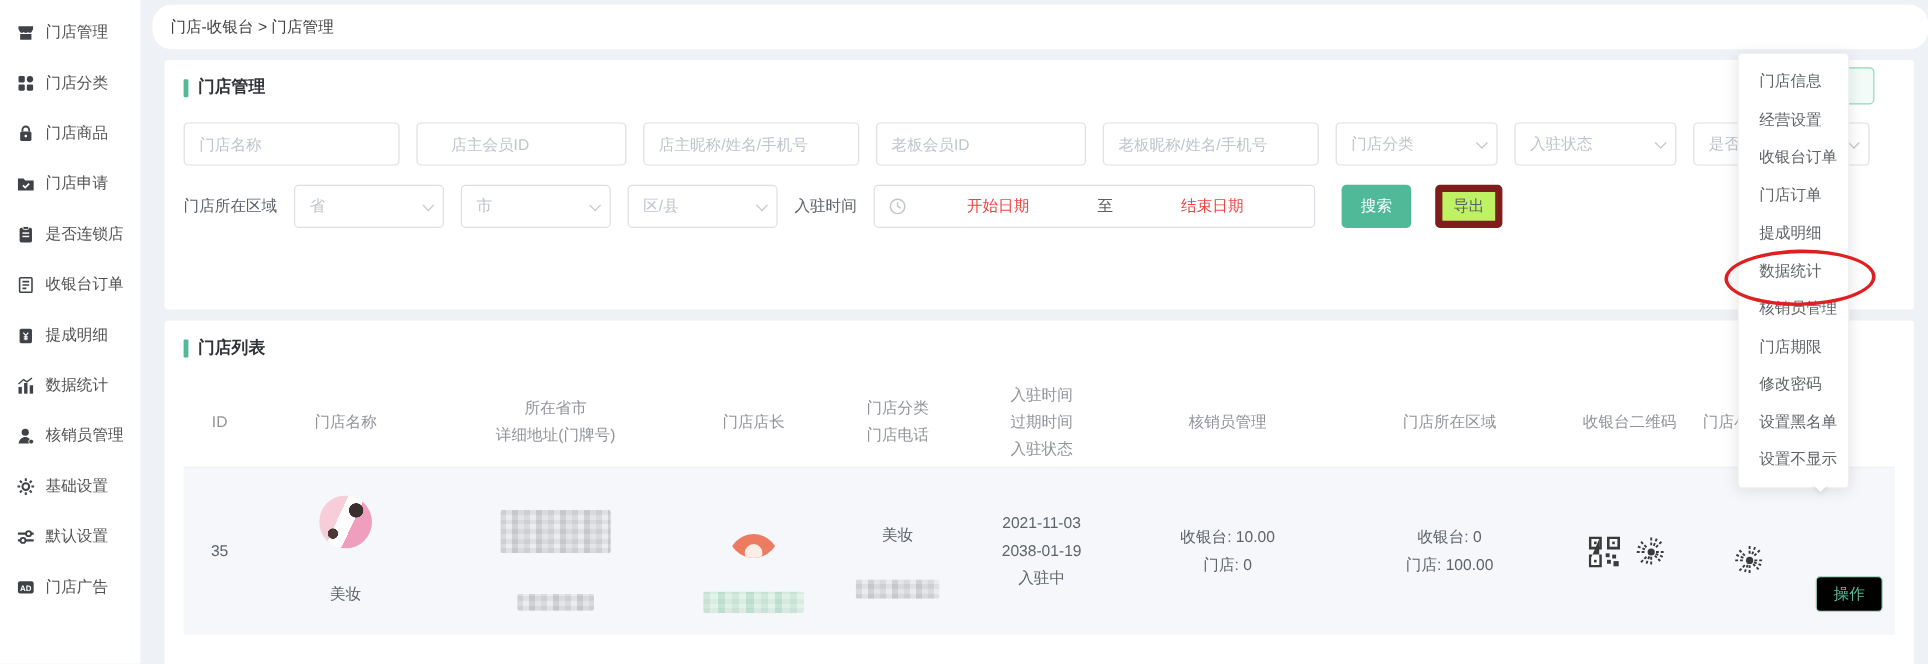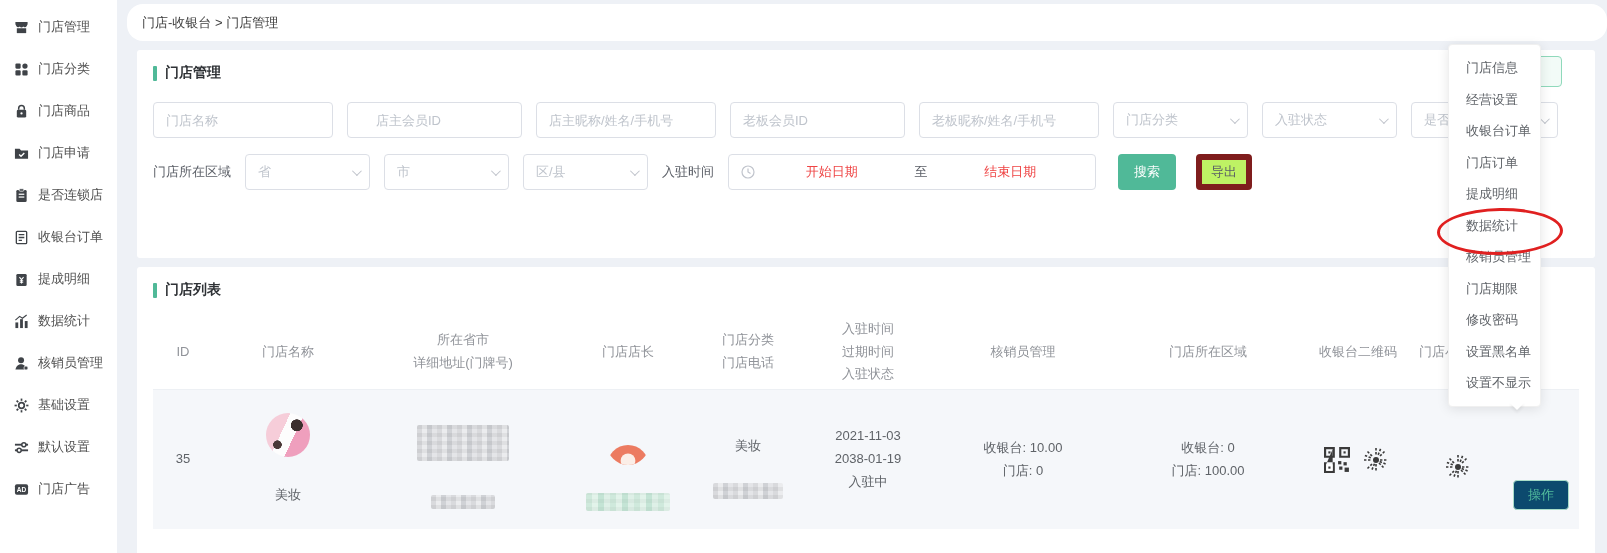--- a/index.html
+++ b/index.html
@@ -64,21 +64,21 @@
       linear-gradient(115deg,#f6cdd9 0 38%, #fdfdfd 38% 60%, #ef9fbd 60% 100%); }
   .avatar-mgr { width:42px; height:42px; border-radius:50%; overflow:hidden; margin:0 auto 6px; }
   .mosaic { display:inline-block; border-radius:2px;
     background:repeating-linear-gradient(0deg, rgba(0,0,0,.05) 0 4px, rgba(0,0,0,0) 4px 8px),
       repeating-linear-gradient(90deg,#d9dadd 0 5px,#ebecee 5px 10px,#d0d2d6 10px 15px,#e4e5e8 15px 20px); }
   .mosaic.green { background:repeating-linear-gradient(0deg, rgba(0,0,0,.03) 0 4px, rgba(0,0,0,0) 4px 8px),
       repeating-linear-gradient(90deg,#cfe9dc 0 6px,#e2f3ea 6px 12px,#c4e4d5 12px 18px,#def0e7 18px 24px); }
   .addr1 { width:92px; height:36px; } .addr2 { width:64px; height:14px; margin-top:3px; }
   .mname { width:84px; height:18px; } .phone { width:70px; height:16px; margin-top:3px; }
   .qr-cell { display:flex; align-items:center; justify-content:center; gap:10px; }
-  .btn-op { width:56px; height:30px; background:#0c4a6e; border:1px solid #a9ddc8;
+  .btn-op { width:56px; height:30px; background:#000000; border:1px solid #a9ddc8;
     color:#53bd9d; border-radius:4px; font-size:13px; cursor:pointer;margin-top:48px; }
 
   
   .add-btn { position:absolute; left:1500px; top:56px; width:62px; height:31px;
     background:#f2fbf7; border:1px solid #8fd9bb; border-radius:4px; z-index:5; }
   .dropdown { position:absolute; left:1448px; top:44px; width:93px; z-index:30;
     background:#fff; border:1px solid #f0f0f0; border-radius:4px;
     box-shadow:0 2px 12px rgba(0,0,0,.1); padding:7px 0; }
   .dropdown .mi { height:31.5px; line-height:31.5px; padding-left:17px; color:#5f6368;
     font-size:13px; cursor:pointer; white-space:nowrap; }

